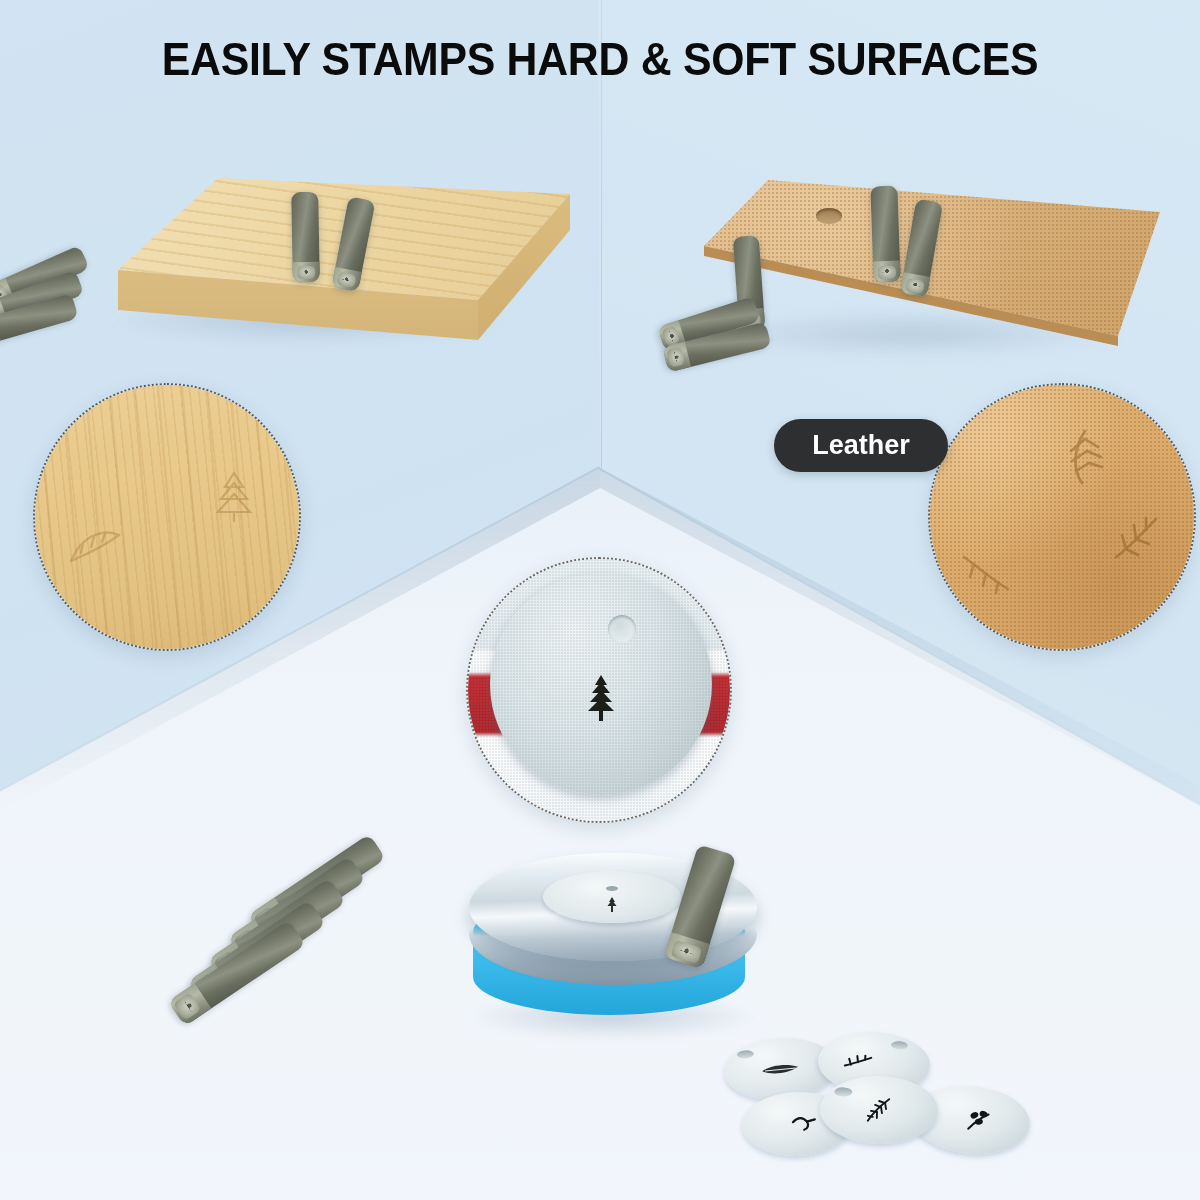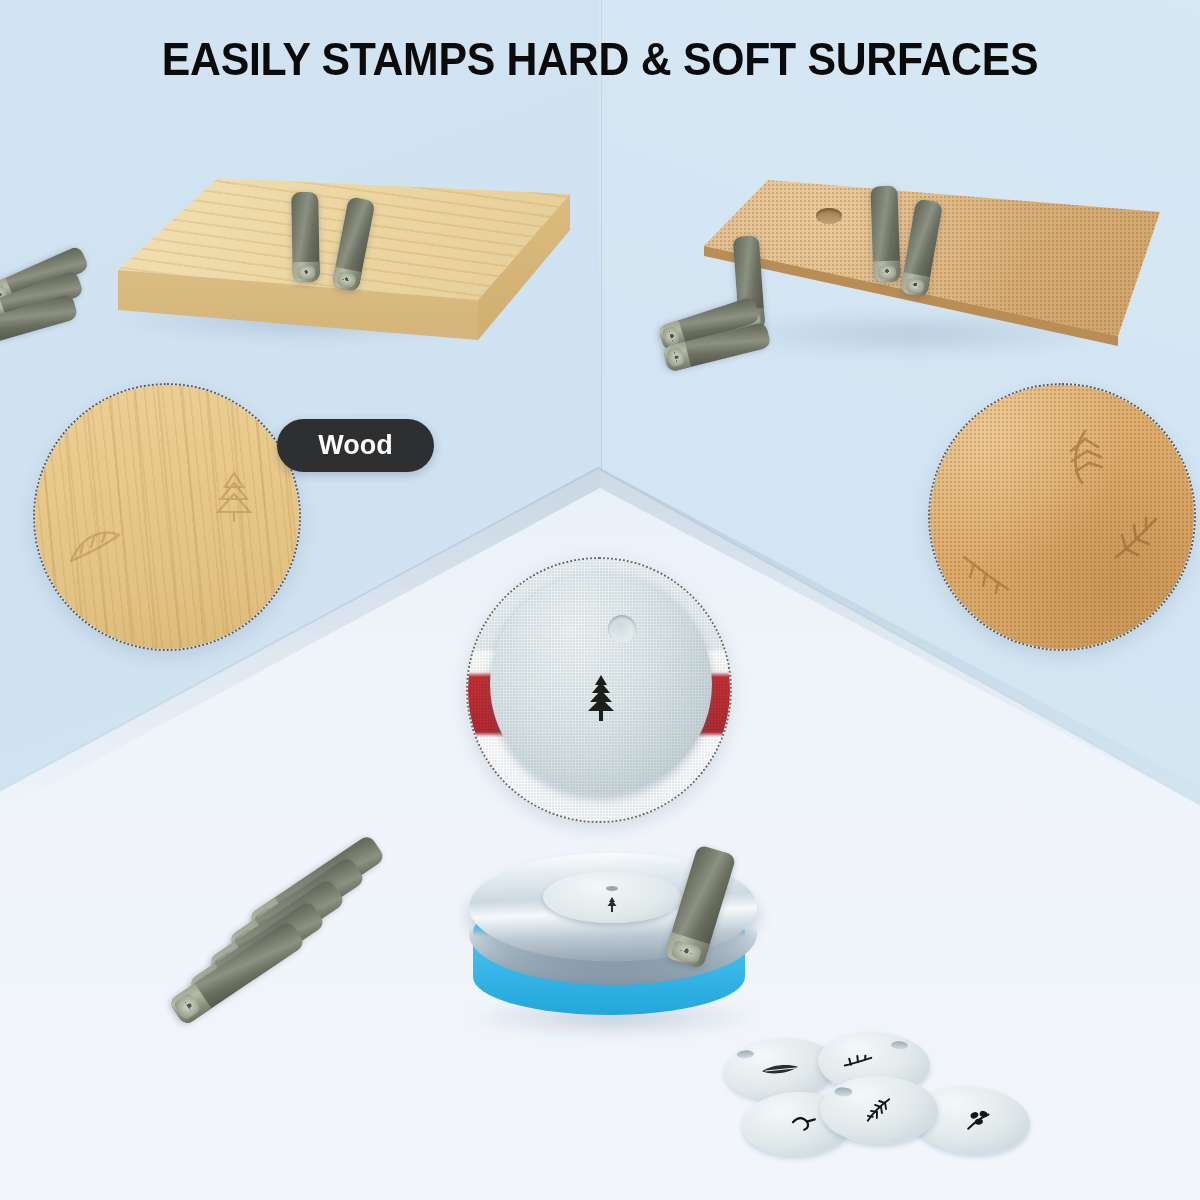--- a/index.html
+++ b/index.html
@@ -535,17 +535,17 @@
         <g fill="#14171a">
           <ellipse cx="8" cy="6" rx="4" ry="3" transform="rotate(-30 8 6)"></ellipse>
           <ellipse cx="17" cy="4" rx="4" ry="3" transform="rotate(15 17 4)"></ellipse>
           <ellipse cx="13" cy="12" rx="4" ry="3" transform="rotate(-10 13 12)"></ellipse>
         </g>
         <path d="M3 20 C8 14, 14 8, 22 4" fill="none" stroke="#14171a" stroke-width="2" stroke-linecap="round"></path>
       </svg>
     </div>
   </div>
 
-  <div class="pill" id="pill-wood">Wood</div>
-
+
+  <div class="pill" id="pill-leather">Leather</div>
 
 
 </div>
 
 </body></html>

